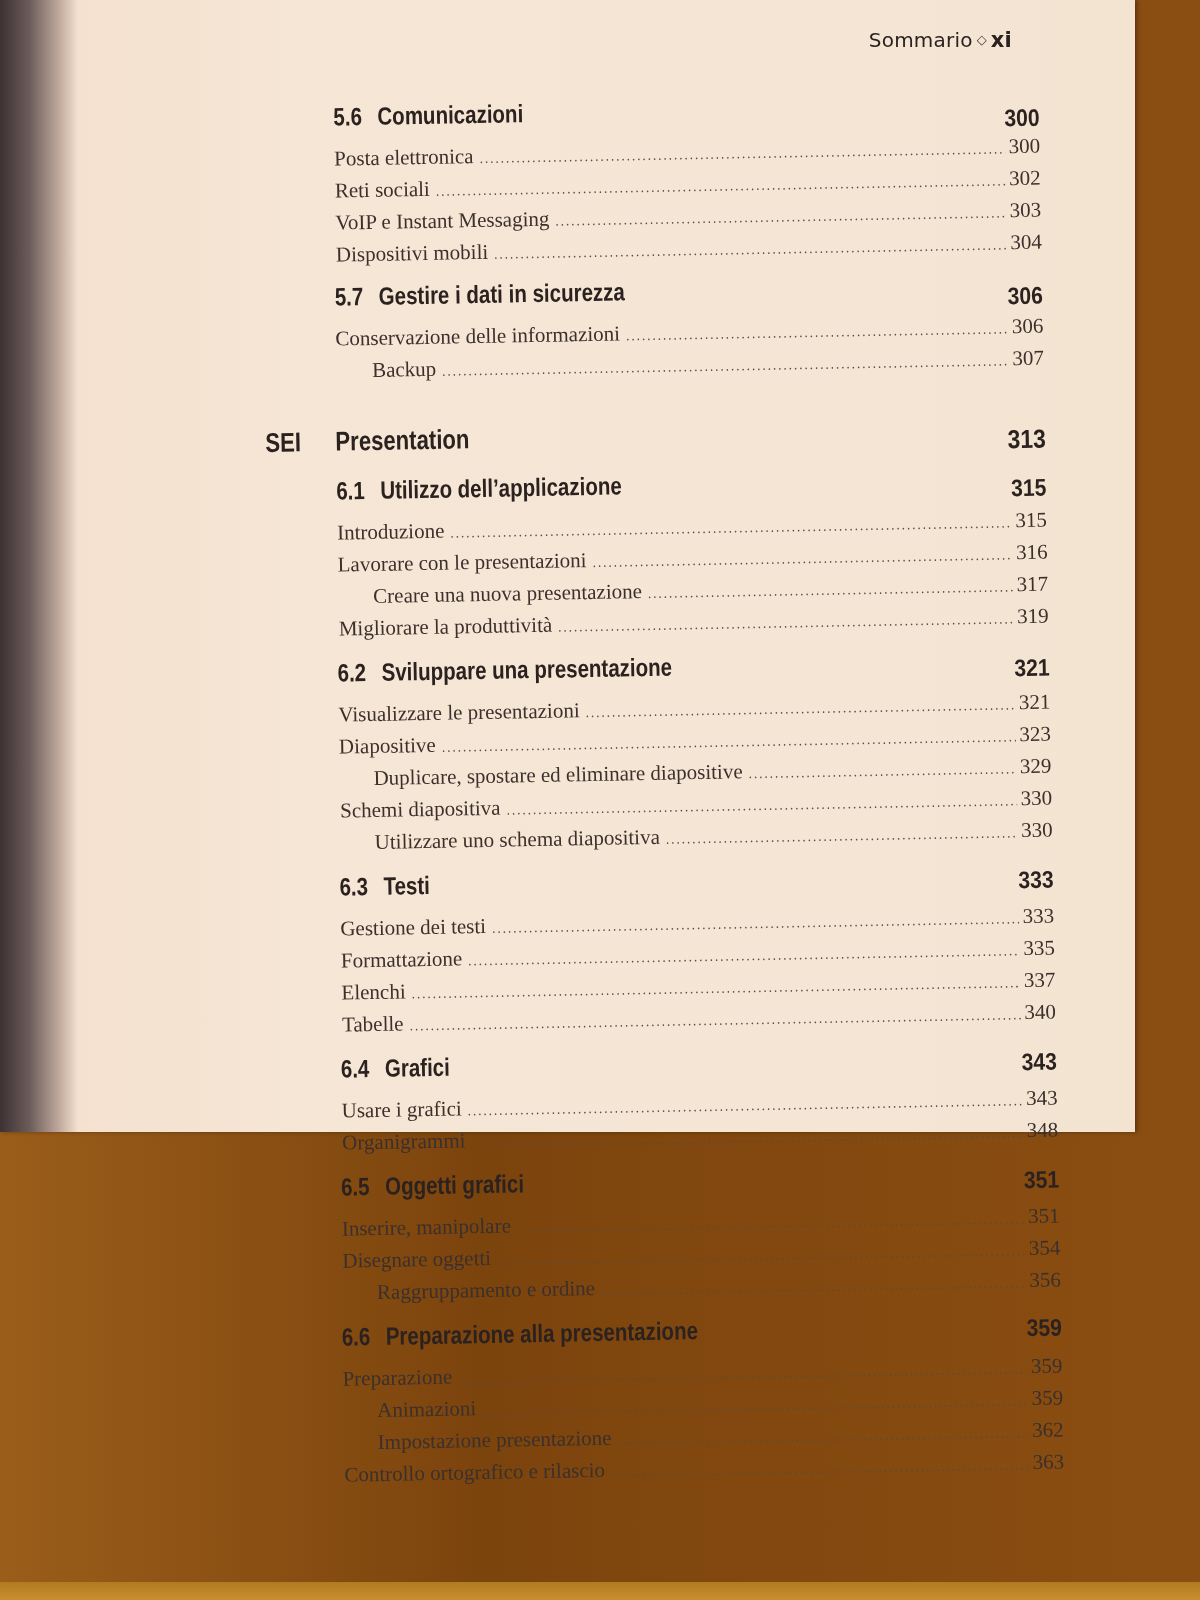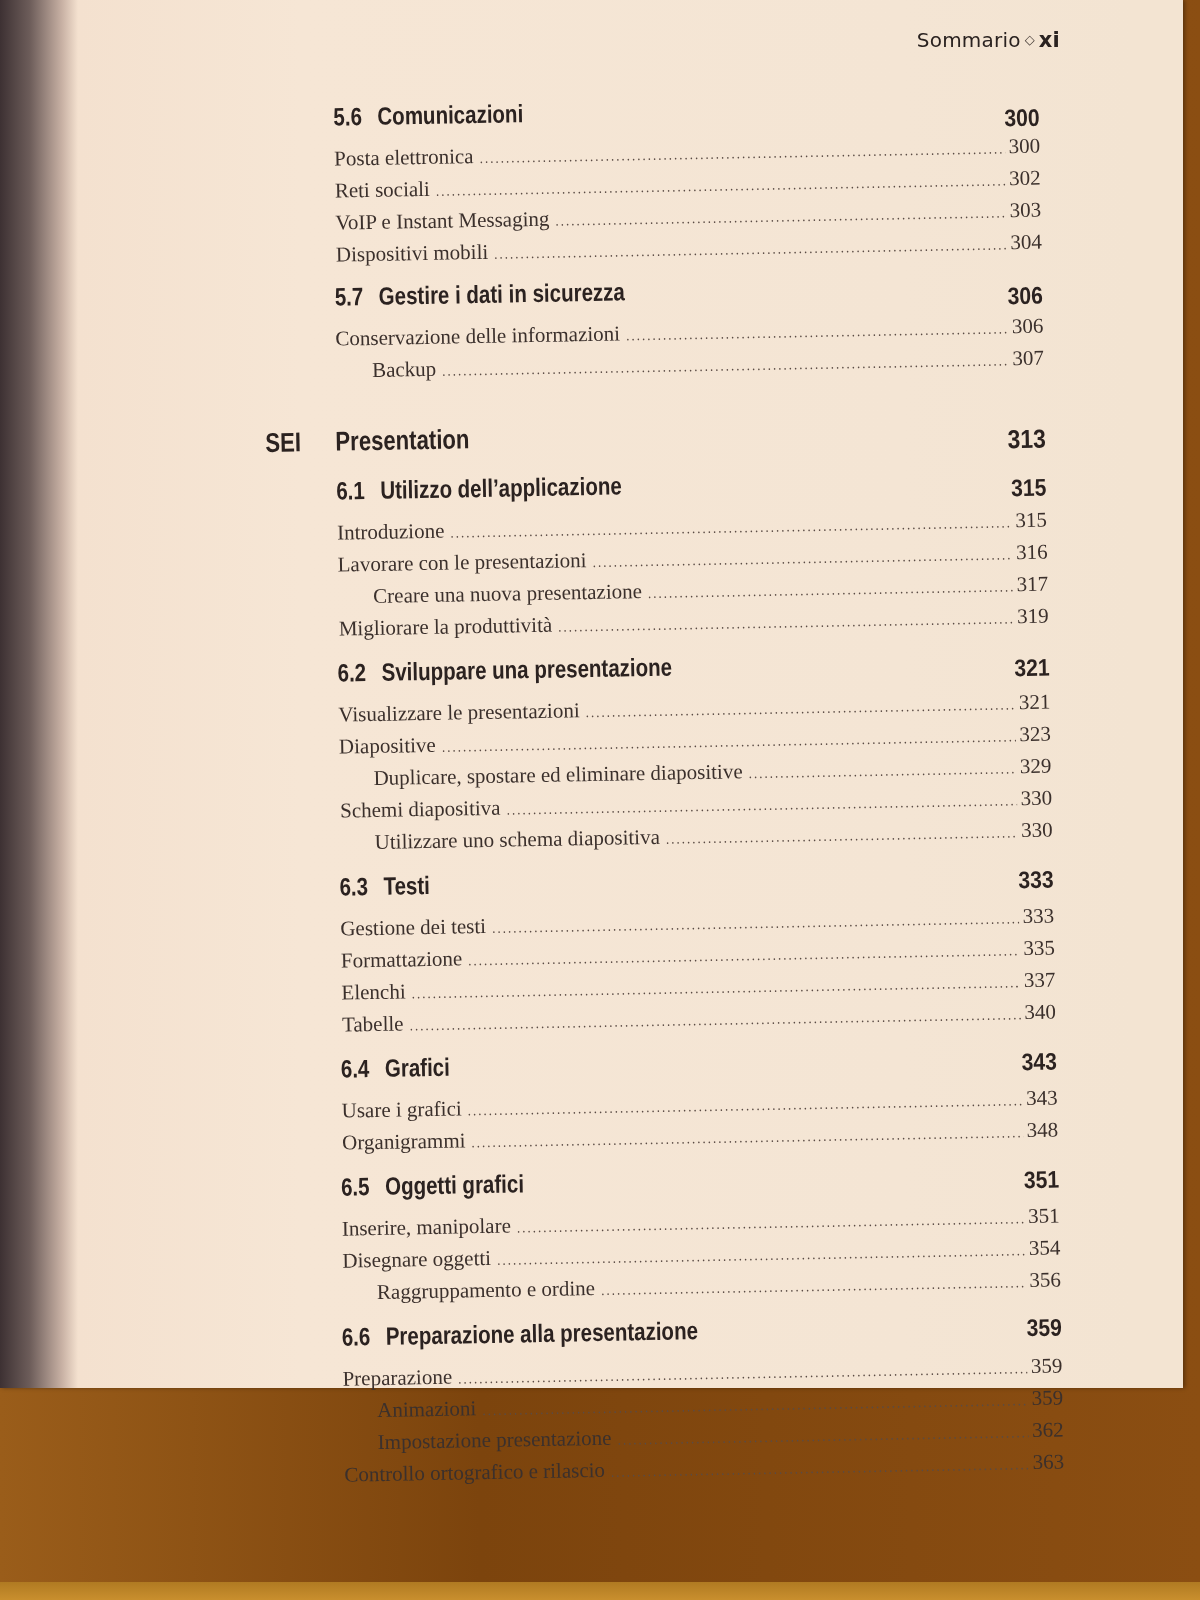--- a/index.html
+++ b/index.html
@@ -19,24 +19,23 @@
     .wood-bottom {
       position: absolute;
       left: 0; bottom: 0;
       width: 1200px; height: 18px;
       background: linear-gradient(180deg, #b07a22, #c98f2e);
     }
     .page {
       position: absolute;
       left: 0; top: 0;
       width: 1135px;
-      height: 1388px;
+      height: 1132px;
       background: linear-gradient(90deg, #3d3133 0px, #6d5d5a 30px, #c8b1a4 62px, #f4e1cf 78px, #f6e6d5 300px, #f4e5d4 900px, #f3e4d2 1135px);
       box-shadow: 2px 0 4px rgba(0,0,0,0.35);
-      padding-left: 48px;
     }
     .ghost-numbers {
       position: absolute;
       left: 46px; top: 90px;
       font-family: "Liberation Sans", sans-serif;
       font-weight: bold;
       font-size: 20px;
       color: rgba(120,100,90,0.18);
       line-height: 42px;
       transform: scaleX(-1);

